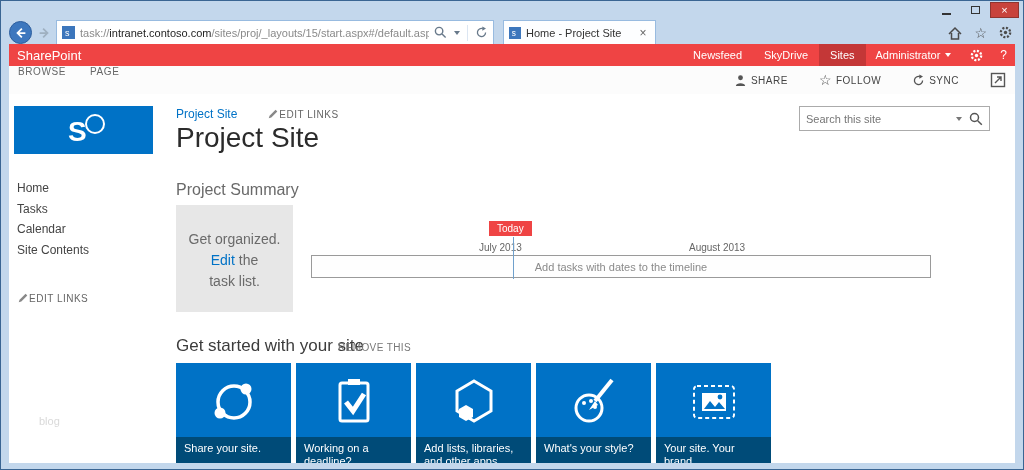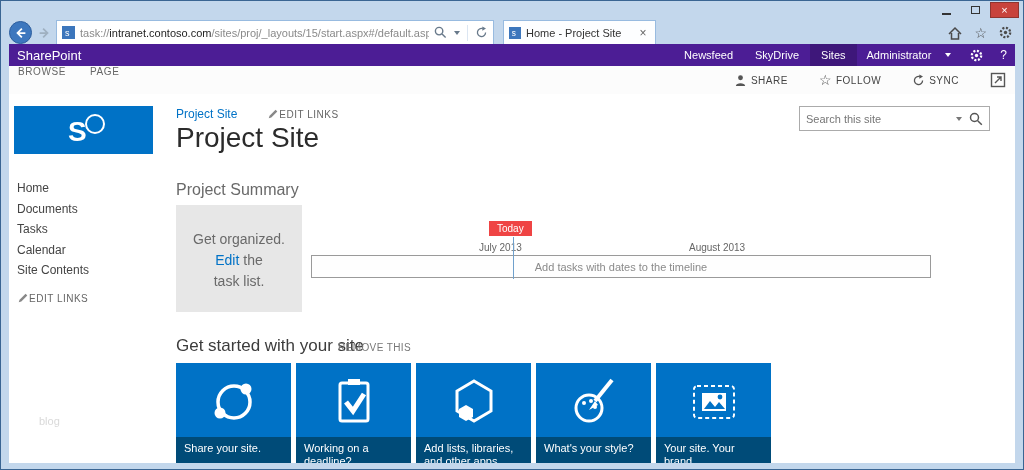--- a/index.html
+++ b/index.html
@@ -29,26 +29,26 @@
   .tab-title { flex:1; white-space:nowrap; overflow:hidden; }
   .tab-close { color:#666; font-size:12px; width:14px; text-align:center; }
   .chrome-spacer { flex:1; }
   .chrome-icons { display:flex; align-items:center; gap:11px; margin-right:2px; color:#4A4A4A; }
   .glyph-star { font-size:14px; line-height:1; color:#4A4A4A; }
 
   
   .viewport { position:absolute; left:8px; right:8px; top:43px; bottom:8px; background:#fff; }
 
   
-  .suite-bar { height:22px; background:#4c1d95; display:flex; align-items:center; color:#fff; padding-left:8px; }
+  .suite-bar { height:22px; background:#ef4444; display:flex; align-items:center; color:#fff; padding-left:8px; }
   .brand { font-size:13px; }
   .suite-right { margin-left:auto; display:flex; align-items:center; height:100%; }
   .suite-link { font-size:11px; padding:0 11px; height:100%; display:flex; align-items:center; }
   .suite-link.active { background:rgba(0,0,0,0.18); }
-  .suite-user { font-size:11px; padding:0 10px; height:100%; display:flex; align-items:center; gap:14px; }
+  .suite-user { font-size:11px; padding:0 10px; height:100%; display:flex; align-items:center; gap:5px; }
   .suite-icon-btn { padding:0 8px; height:100%; display:flex; align-items:center; font-size:12px; }
 
   
   .ribbon { height:28px; background:#FCFCFC; display:flex; padding:0 9px; }
   .ribbon-tab { font-size:10px; color:#666; letter-spacing:.6px; margin-right:24px; }
   .ribbon-right { margin-left:auto; display:flex; align-items:center; gap:31px; color:#444; font-size:10px; letter-spacing:.5px; }
   .ribbon-action { display:flex; align-items:center; gap:4px; }
 
   
   .content { position:relative; height:369px; overflow:hidden; background:#fff; }
@@ -63,21 +63,21 @@
   .crumb-row { position:absolute; left:167px; top:13px; display:flex; align-items:center; gap:30px; }
   .crumb { font-size:12px; color:#0072C6; }
   .page-title { position:absolute; left:167px; top:28px; font-size:28px; font-weight:300; color:#2B2B2B; }
 
   .search-box { position:absolute; right:25px; top:12px; width:191px; height:25px; border:1px solid #ABABAB; display:flex; align-items:center; padding:0 6px; gap:7px; background:#fff; }
   .search-box input { border:none; outline:none; flex:1; font-size:11px; color:#444; font-family:inherit; min-width:0; }
   .search-box input::placeholder { color:#767676; }
   .search-caret { color:#777; }
 
   .summary-heading { position:absolute; left:167px; top:87px; font-size:16px; color:#696969; }
-  .tl-panel { position:absolute; left:167px; top:111px; width:126px; height:107px; background:#E7E7E7; text-align:center; font-size:14px; color:#6A6A6A; line-height:21px; padding-top:24px; }
+  .tl-panel { position:absolute; left:167px; top:111px; width:117px; height:107px; background:#E7E7E7; text-align:center; font-size:14px; color:#6A6A6A; line-height:21px; padding-top:24px; }
   .tl-panel a { color:#0072C6; text-decoration:none; }
   .today-flag { position:absolute; left:480px; top:127px; background:#ef4444; color:#fff; font-size:10px; padding:2px 8px; }
   .today-line { position:absolute; left:504px; top:143px; width:1px; height:42px; background:#6FA0CC; z-index:2; }
   .month-label { position:absolute; top:148px; font-size:10px; color:#666; }
   .month-left { left:470px; }
   .month-right { left:680px; }
   .tl-bar { position:absolute; left:302px; top:161px; width:620px; height:23px; border:1px solid #9A9A9A; background:#FEFEFE; display:flex; align-items:center; justify-content:center; font-size:11px; color:#8A8A8A; }
 
   .gs-heading { position:absolute; left:167px; top:242px; font-size:17px; font-weight:300; color:#3C3C3C; }
   .gs-remove { position:absolute; left:329px; top:248px; font-size:10px; color:#777; letter-spacing:.4px; }
@@ -217,21 +217,20 @@
     <div class="content">
 
       <span class="sp-logo">
         <svg width="60" height="40" viewBox="0 0 60 40">
           <text x="14" y="31" font-size="28" font-weight="bold" fill="#fff" font-family="Liberation Sans,sans-serif">S</text>
           <circle cx="41" cy="14" r="9" fill="none" stroke="#fff" stroke-width="2"></circle>
         </svg>
       </span>
       <nav class="side-nav">
         <a>Home</a>
-        <a>Documents</a>
         <a>Tasks</a>
         <a>Calendar</a>
         <a>Site Contents</a>
       </nav>
       <span class="edit-links side-editlinks">
         <svg width="12" height="12" viewBox="0 0 14 14">
             <path d="M2 12 l1-3 7-7 2 2 -7 7 z" fill="#888"></path>
           </svg>
         <span>EDIT LINKS</span>
       </span>

